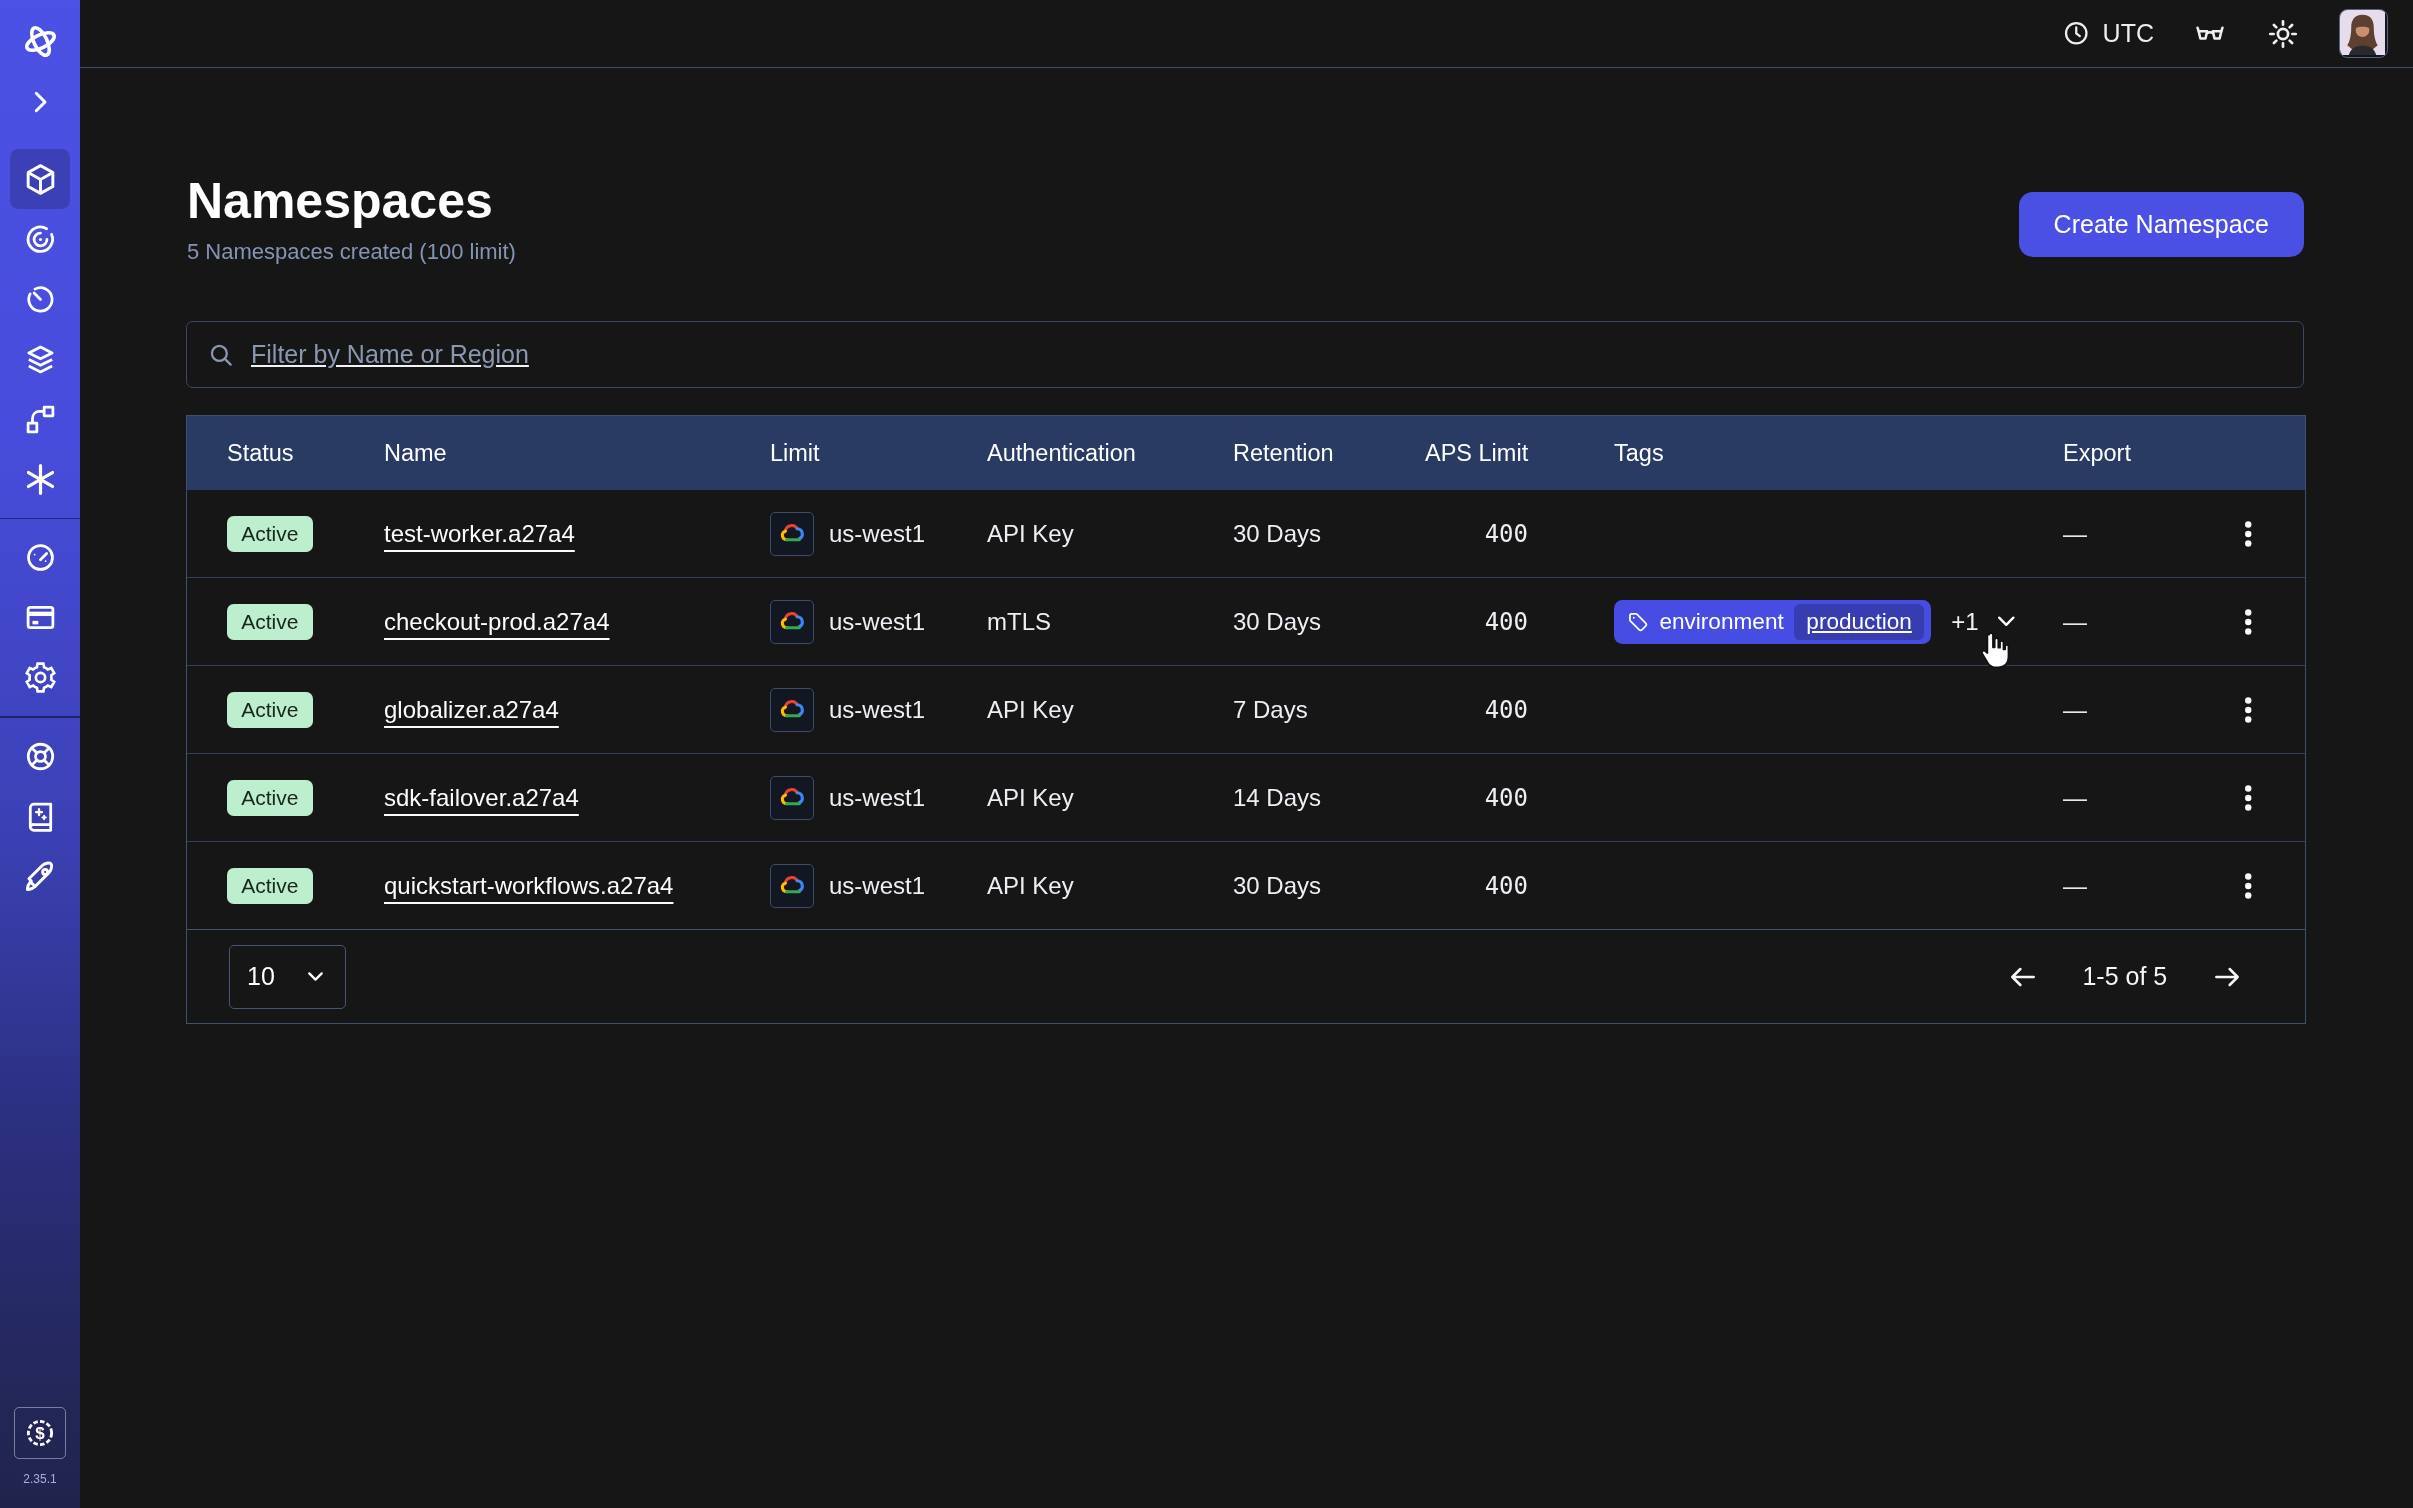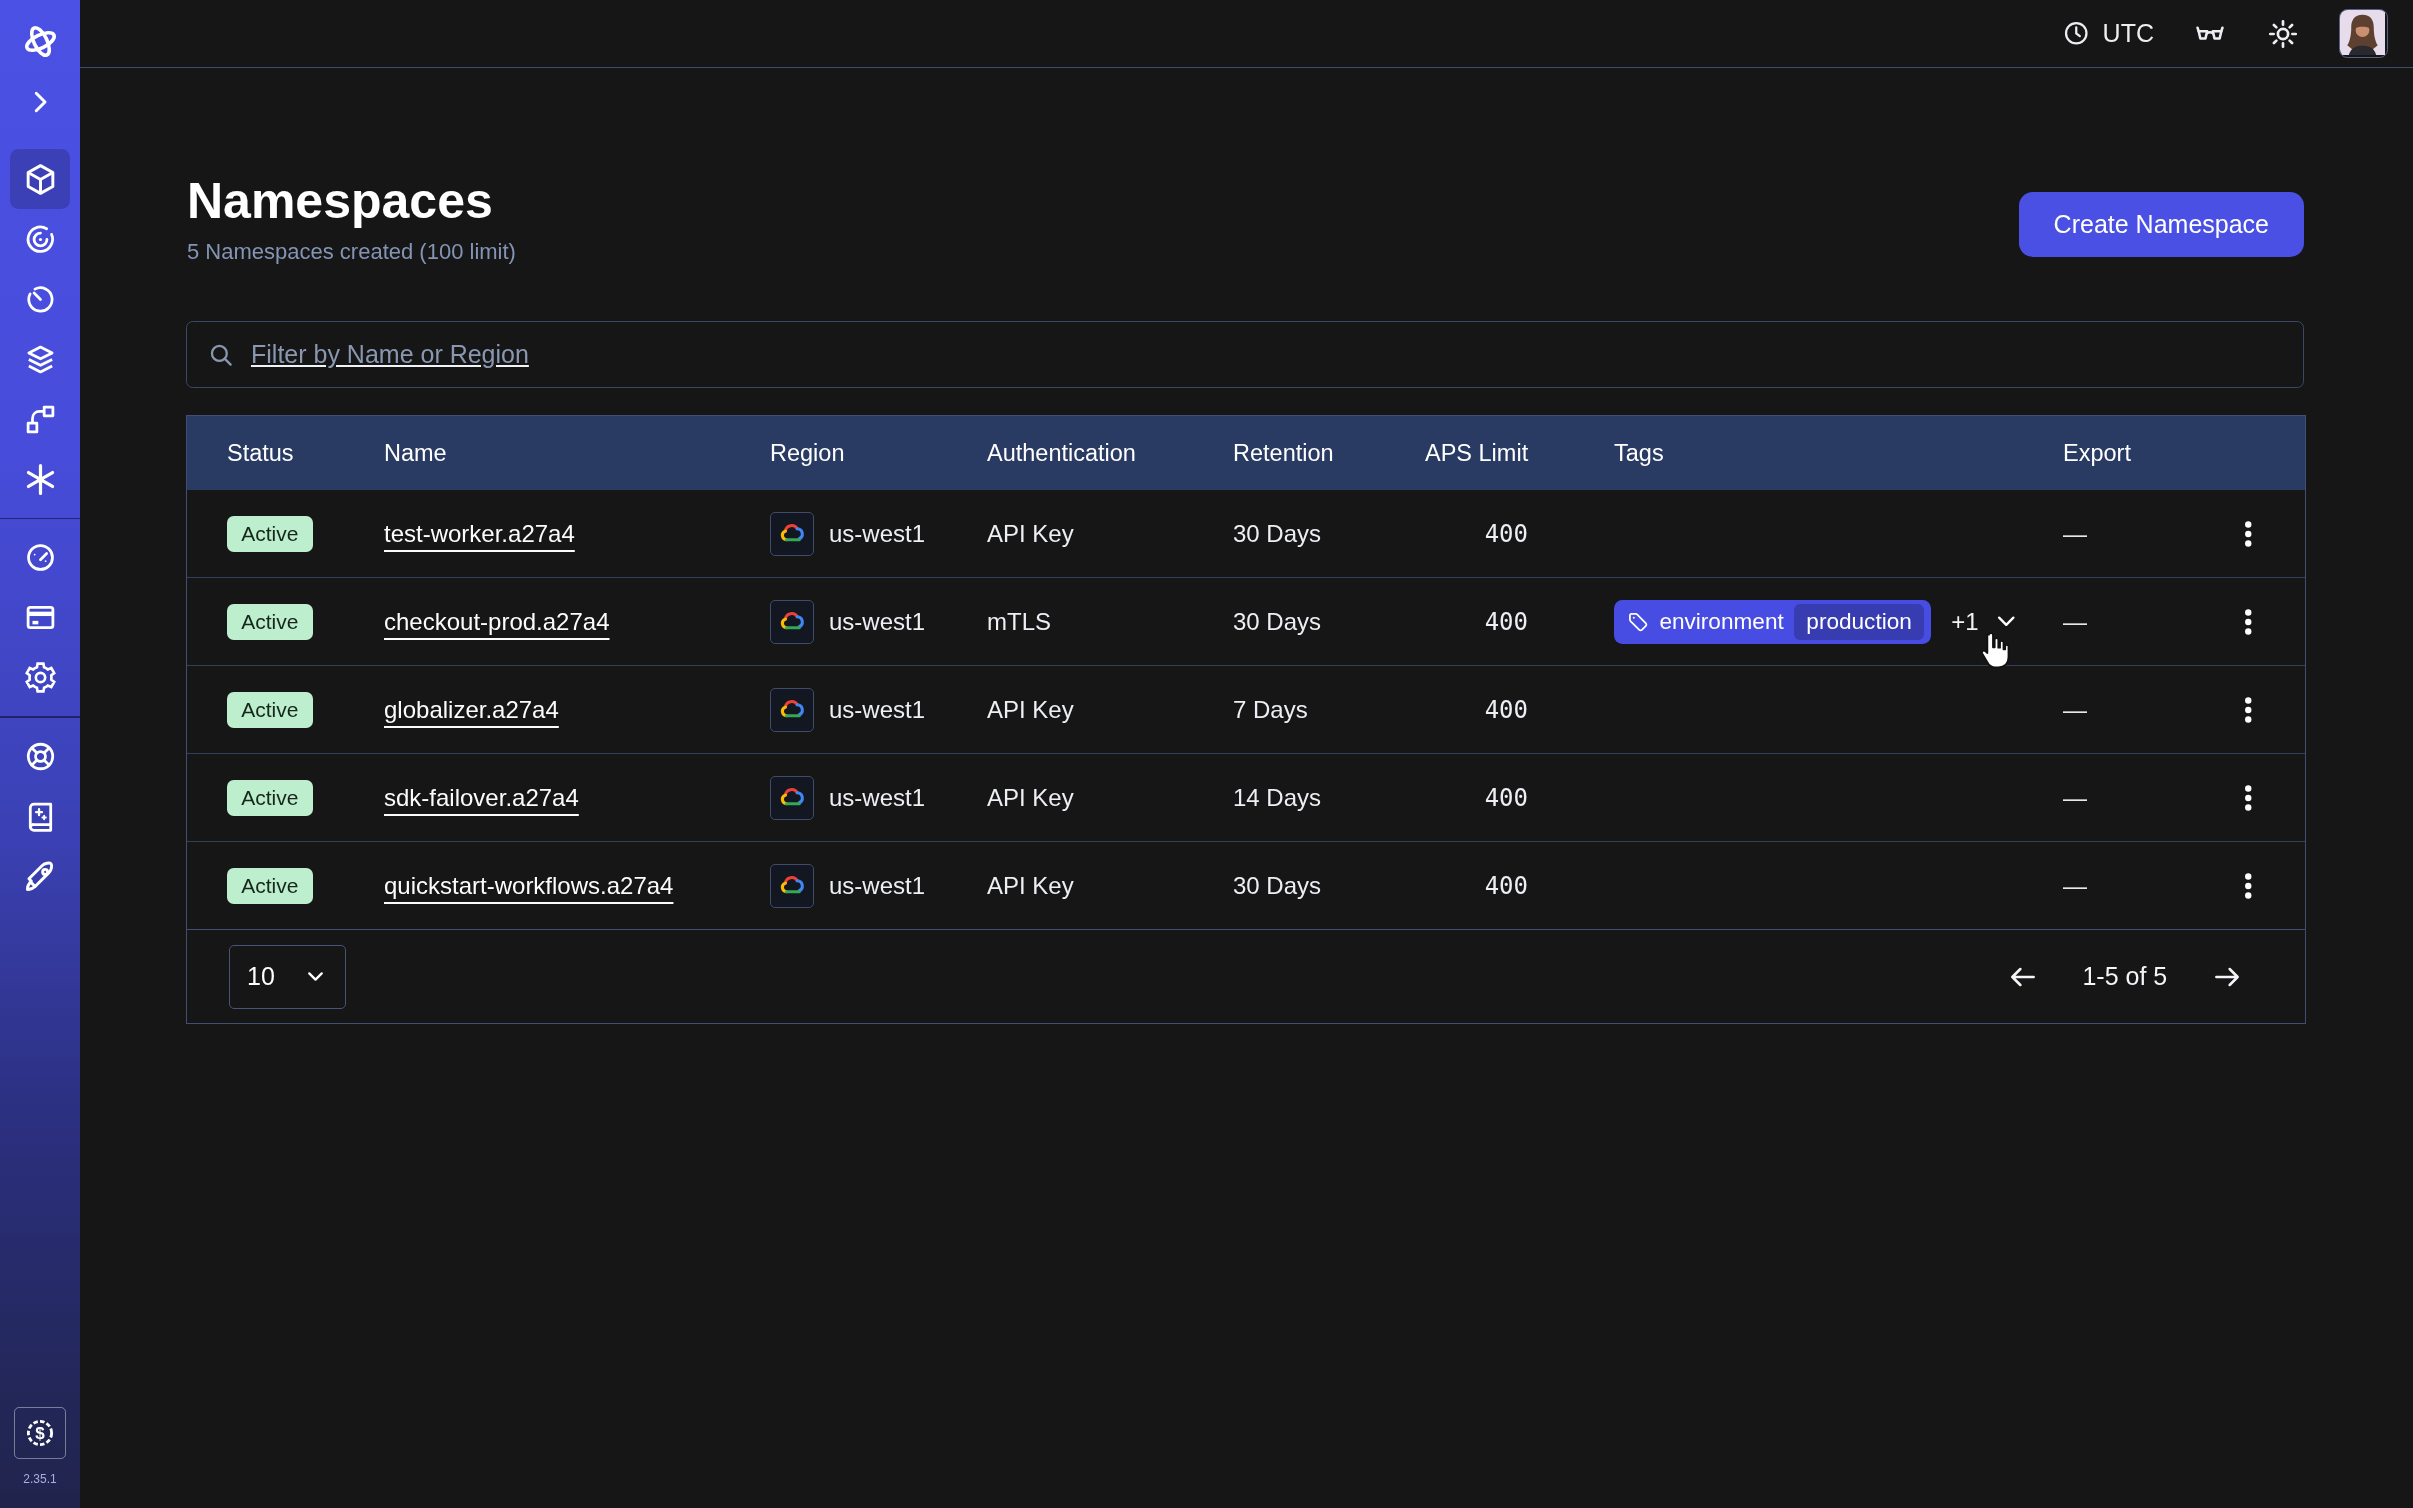--- a/index.html
+++ b/index.html
@@ -98,21 +98,21 @@
   .region-box{
     width:44px;height:44px;border:1.7px solid #3E4C6B;border-radius:5px;background:#131722;
     display:flex;align-items:center;justify-content:center;margin-right:15px;flex:none;box-sizing:border-box;
   }
   .tag-group{display:none;align-items:center;}
   .tag-pill{
     height:44px;background:#474DE3;border-radius:8.4px;display:flex;align-items:center;
     gap:10px;padding:0 6.7px 0 13.4px;cursor:pointer;
   }
   .tag-key{font-size:22.6px;color:#fff;}
-  .tag-value{background:rgba(0,0,0,0.22);border-radius:5.9px;padding:5px 12.6px;font-size:22.6px;color:#fff;}
+  .tag-value{background:rgba(0,0,0,0.22);border-radius:5.9px;padding:5px 12.6px;font-size:22.6px;color:#fff;text-decoration:underline;}
   .tag-extra{margin-left:20px;font-size:24px;color:#F2F3F7;}
   .tag-chevron{margin-left:13.4px;cursor:pointer;}
   .dash{color:#E8E8E8;}
   .kebab-btn{background:none;border:none;cursor:pointer;padding:8.4px;margin:0 auto;}
   .cell.actions{justify-content:center;padding-left:0;}
 
   
   .pagination{
     height:94px;border-top:1.7px solid #415070;display:flex;align-items:center;
     justify-content:space-between;padding:0 59px 0 42px;box-sizing:border-box;
@@ -319,21 +319,21 @@
         <path d="M15.9 15.9L21 21"></path>
       </g>
     </svg>
     <input class="filter-input" type="text" placeholder="Filter by Name or Region" style="">
   </div>
 
   <div class="table-card">
     <div class="grid thead">
       <div class="th">Status</div>
       <div class="th">Name</div>
-      <div class="th">Region</div>
+      <div class="th">Limit</div>
       <div class="th">Authentication</div>
       <div class="th">Retention</div>
       <div class="th aps">APS Limit</div>
       <div class="th">Tags</div>
       <div class="th">Export</div>
       <div class="th"></div>
     </div>
 
     <div id="tbody">
   <div class="grid row">

